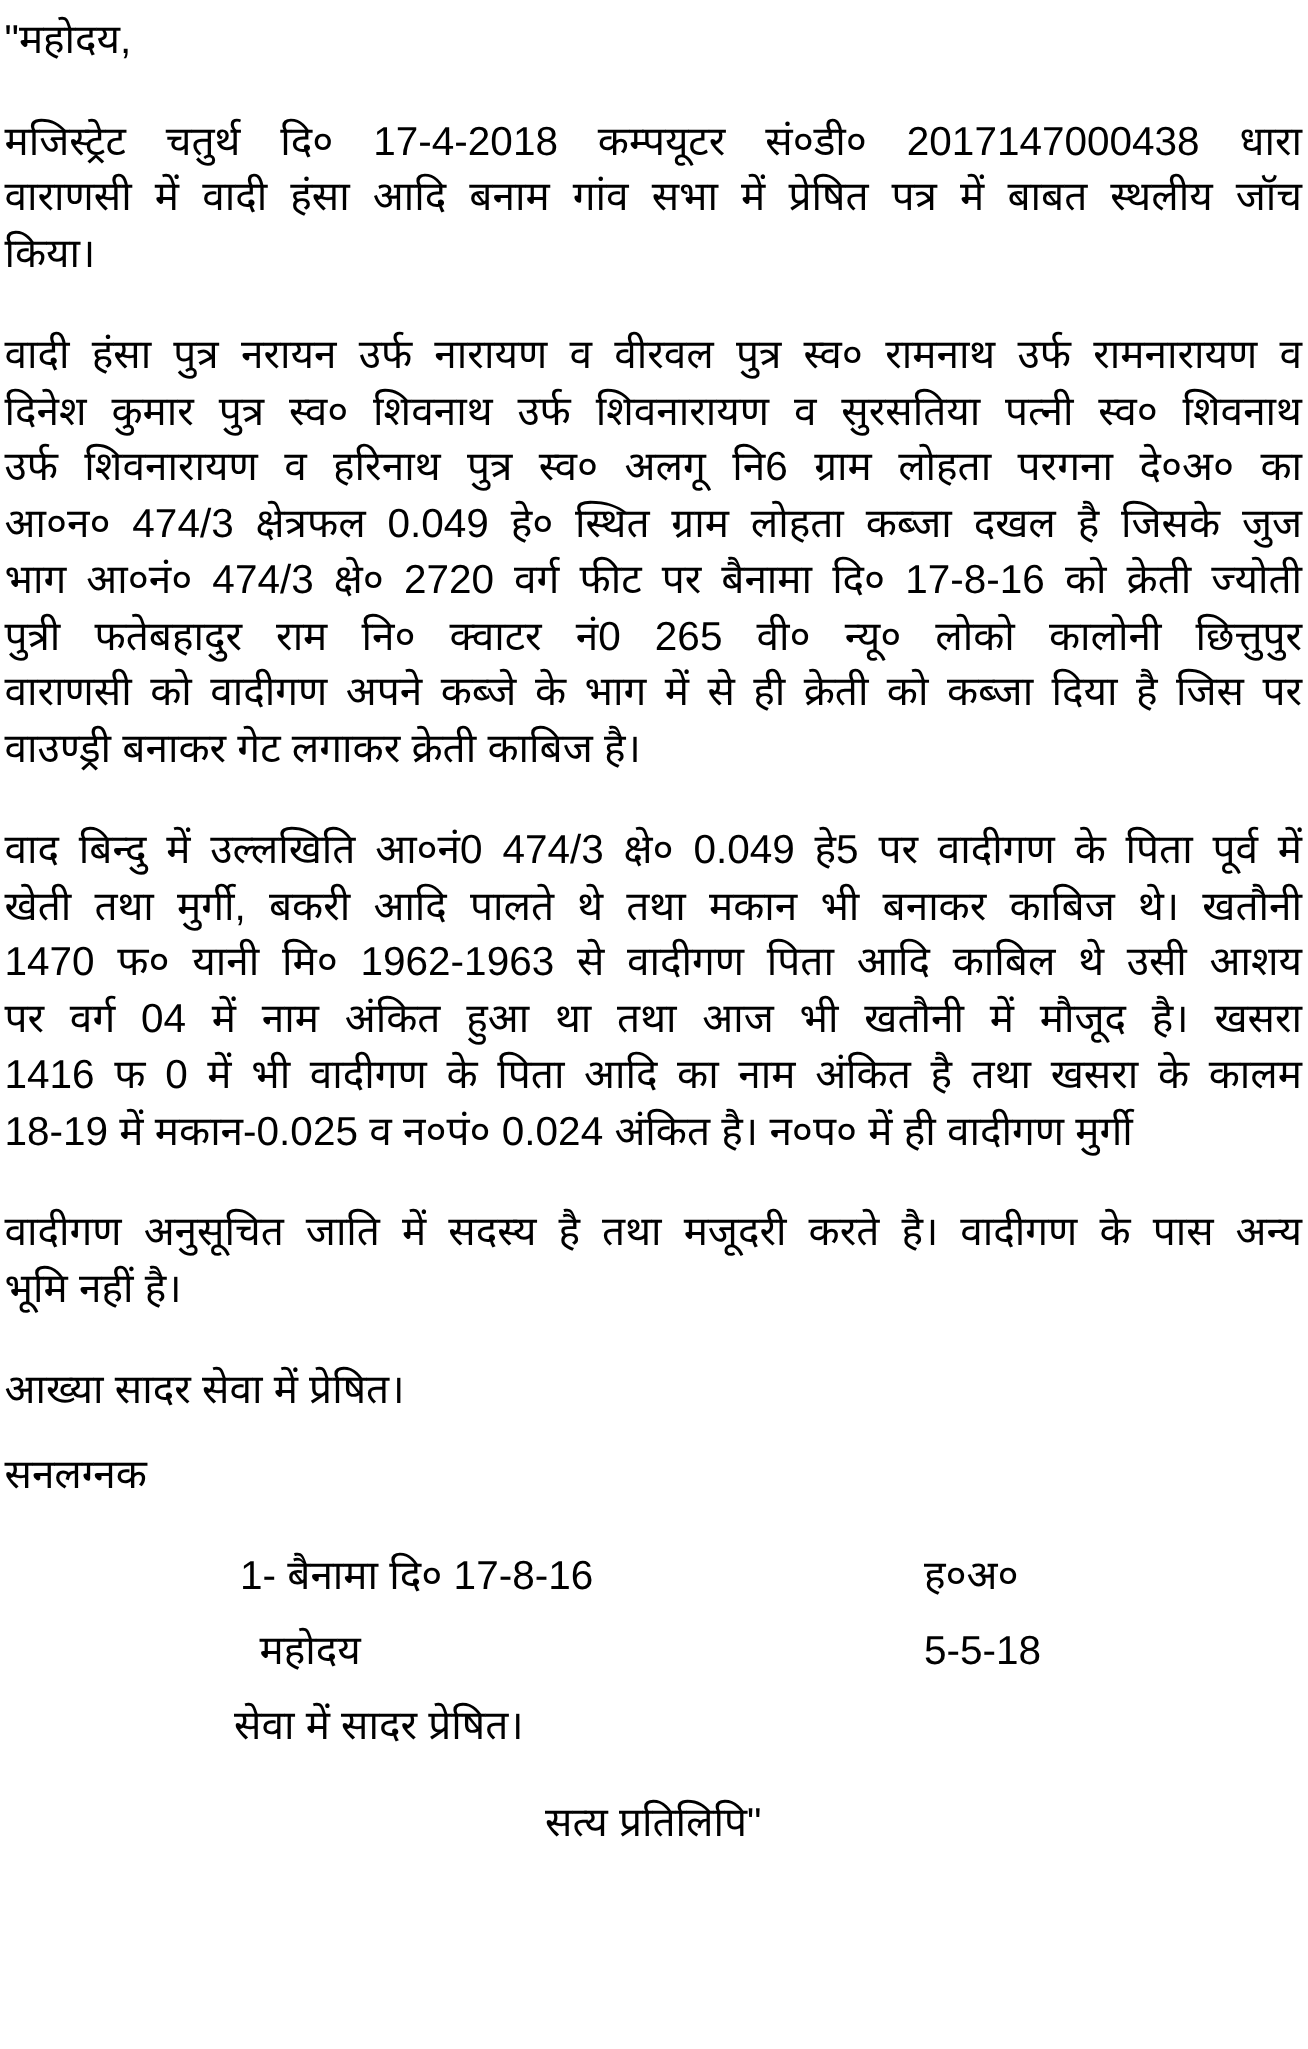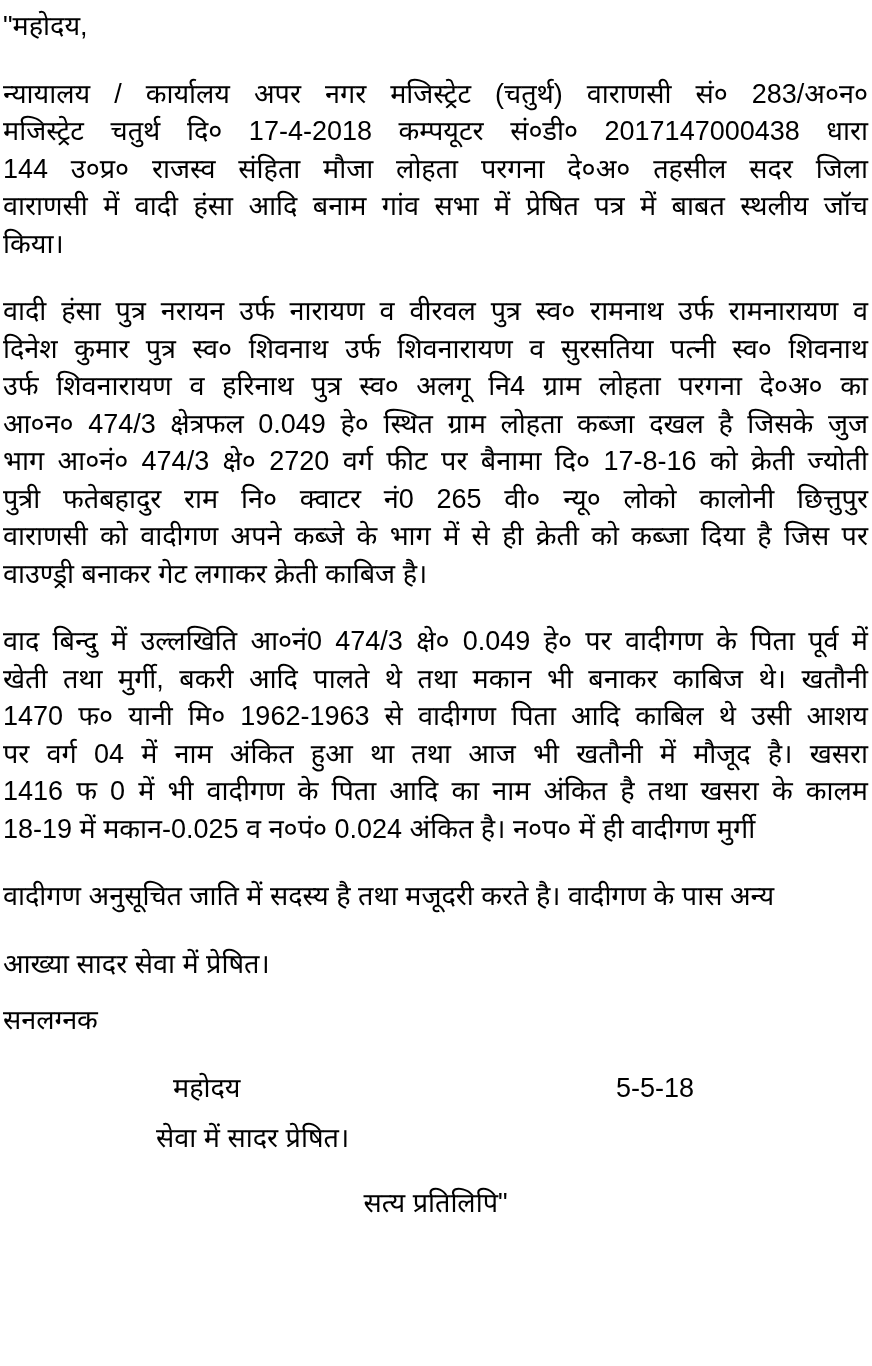--- a/index.html
+++ b/index.html
@@ -53,60 +53,63 @@
 </head>
 <body>
 
 <div class="page">
 
   <div class="para">
       <div class="line">"महोदय,</div>
     </div>
 
   <div class="para">
-      <div class="line">न्यायालय / कार्यालय अपर नगर मजिस्ट्रेट (चतुर्थ) वाराणसी सं० 283/अ०न०</div>
       <div class="line">मजिस्ट्रेट चतुर्थ दि० 17-4-2018 कम्पयूटर सं०डी० 2017147000438 धारा</div>
-      <div class="line">144 उ०प्र० राजस्व संहिता मौजा लोहता परगना दे०अ० तहसील सदर जिला</div>
       <div class="line">वाराणसी में वादी हंसा आदि बनाम गांव सभा में प्रेषित पत्र में बाबत स्थलीय जॉच</div>
       <div class="line">किया।</div>
     </div>
 
   <div class="para">
       <div class="line">वादी हंसा पुत्र नरायन उर्फ नारायण व वीरवल पुत्र स्व० रामनाथ उर्फ रामनारायण व</div>
       <div class="line">दिनेश कुमार पुत्र स्व० शिवनाथ उर्फ शिवनारायण व सुरसतिया पत्नी स्व० शिवनाथ</div>
-      <div class="line">उर्फ शिवनारायण व हरिनाथ पुत्र स्व० अलगू नि4 ग्राम लोहता परगना दे०अ० का</div>
+      <div class="line">उर्फ शिवनारायण व हरिनाथ पुत्र स्व० अलगू नि6 ग्राम लोहता परगना दे०अ० का</div>
       <div class="line">आ०न० 474/3 क्षेत्रफल 0.049 हे० स्थित ग्राम लोहता कब्जा दखल है जिसके जुज</div>
       <div class="line">भाग आ०नं० 474/3 क्षे० 2720 वर्ग फीट पर बैनामा दि० 17-8-16 को क्रेती ज्योती</div>
       <div class="line">पुत्री फतेबहादुर राम नि० क्वाटर नं0 265 वी० न्यू० लोको कालोनी छित्तुपुर</div>
       <div class="line">वाराणसी को वादीगण अपने कब्जे के भाग में से ही क्रेती को कब्जा दिया है जिस पर</div>
       <div class="line">वाउण्ड्री बनाकर गेट लगाकर क्रेती काबिज है।</div>
     </div>
 
   <div class="para">
-      <div class="line">वाद बिन्दु में उल्लखिति आ०नं0 474/3 क्षे० 0.049 हे० पर वादीगण के पिता पूर्व में</div>
+      <div class="line">वाद बिन्दु में उल्लखिति आ०नं0 474/3 क्षे० 0.049 हे5 पर वादीगण के पिता पूर्व में</div>
       <div class="line">खेती तथा मुर्गी, बकरी आदि पालते थे तथा मकान भी बनाकर काबिज थे। खतौनी</div>
       <div class="line">1470 फ० यानी मि० 1962-1963 से वादीगण पिता आदि काबिल थे उसी आशय</div>
       <div class="line">पर वर्ग 04 में नाम अंकित हुआ था तथा आज भी खतौनी में मौजूद है। खसरा</div>
       <div class="line">1416 फ 0 में भी वादीगण के पिता आदि का नाम अंकित है तथा खसरा के कालम</div>
       <div class="line">18-19 में मकान-0.025 व न०पं० 0.024 अंकित है। न०प० में ही वादीगण मुर्गी</div>
     </div>
 
   <div class="para">
       <div class="line">वादीगण अनुसूचित जाति में सदस्य है तथा मजूदरी करते है। वादीगण के पास अन्य</div>
+      <div class="line">भूमि नहीं है।</div>
     </div>
 
   <div class="para tight">
       <div class="line">आख्या सादर सेवा में प्रेषित।</div>
     </div>
 
   <div class="para">
       <div class="line">सनलग्नक</div>
     </div>
 
   <div class="enclosure">
+    <div class="enc-row r1">
+      <span class="enc-left">1- बैनामा दि० 17-8-16</span>
+      <span class="enc-right">ह०अ०</span>
+    </div>
     <div class="enc-row r2">
       <span class="enc-left">महोदय</span>
       <span class="enc-right">5-5-18</span>
     </div>
     <div class="enc-row r3">
       <span class="enc-left">सेवा में सादर प्रेषित।</span>
       <span class="enc-right"></span>
     </div>
   </div>
 

